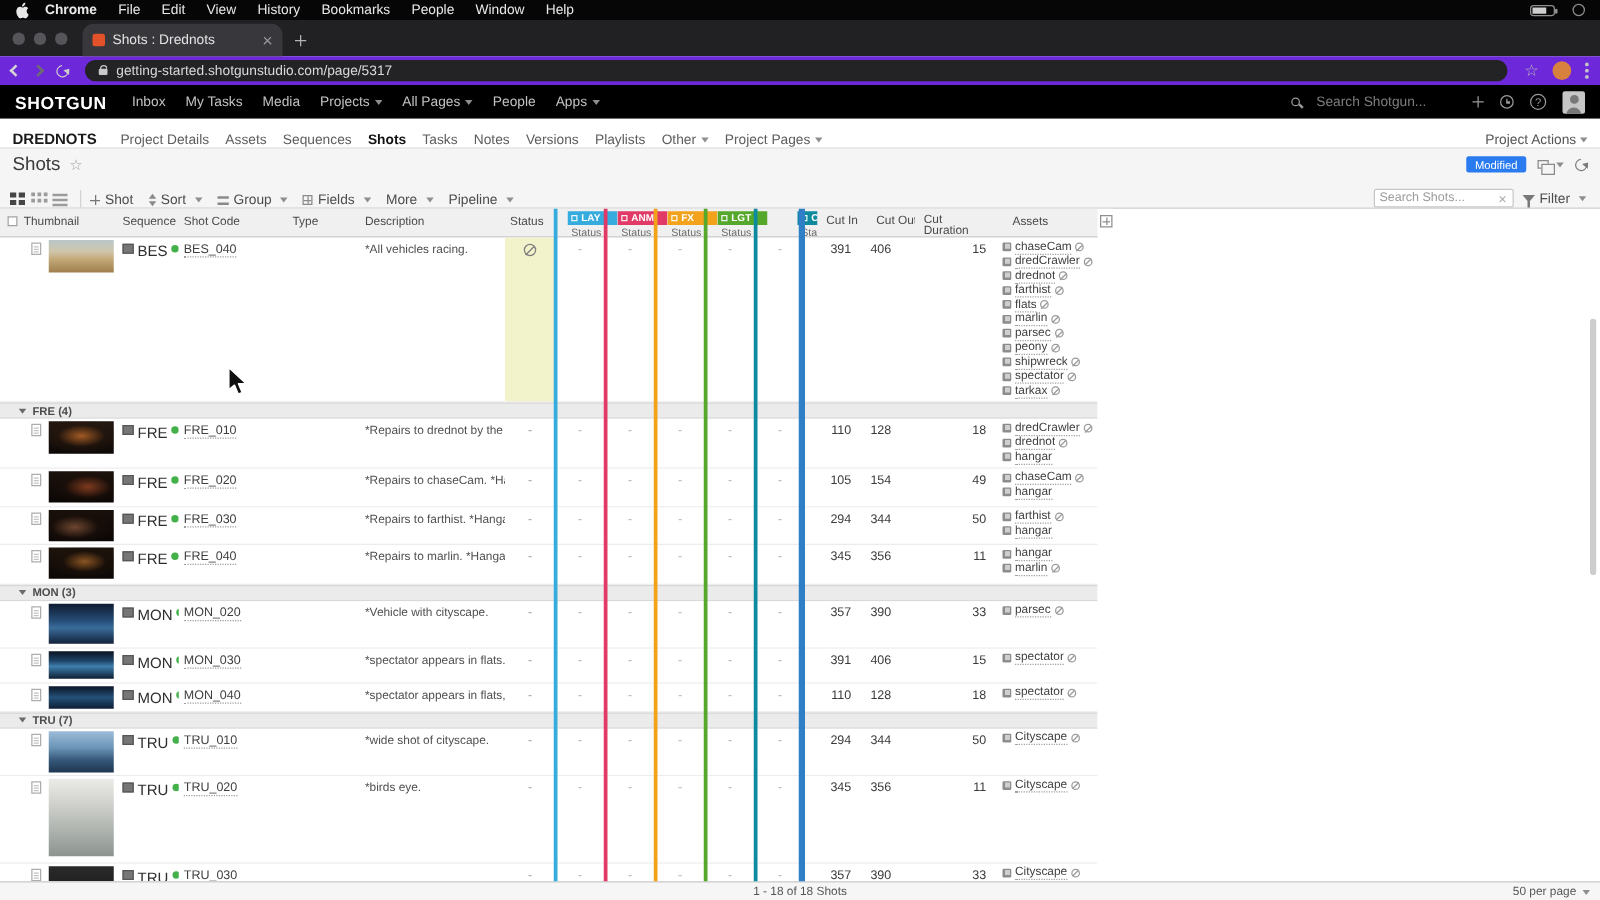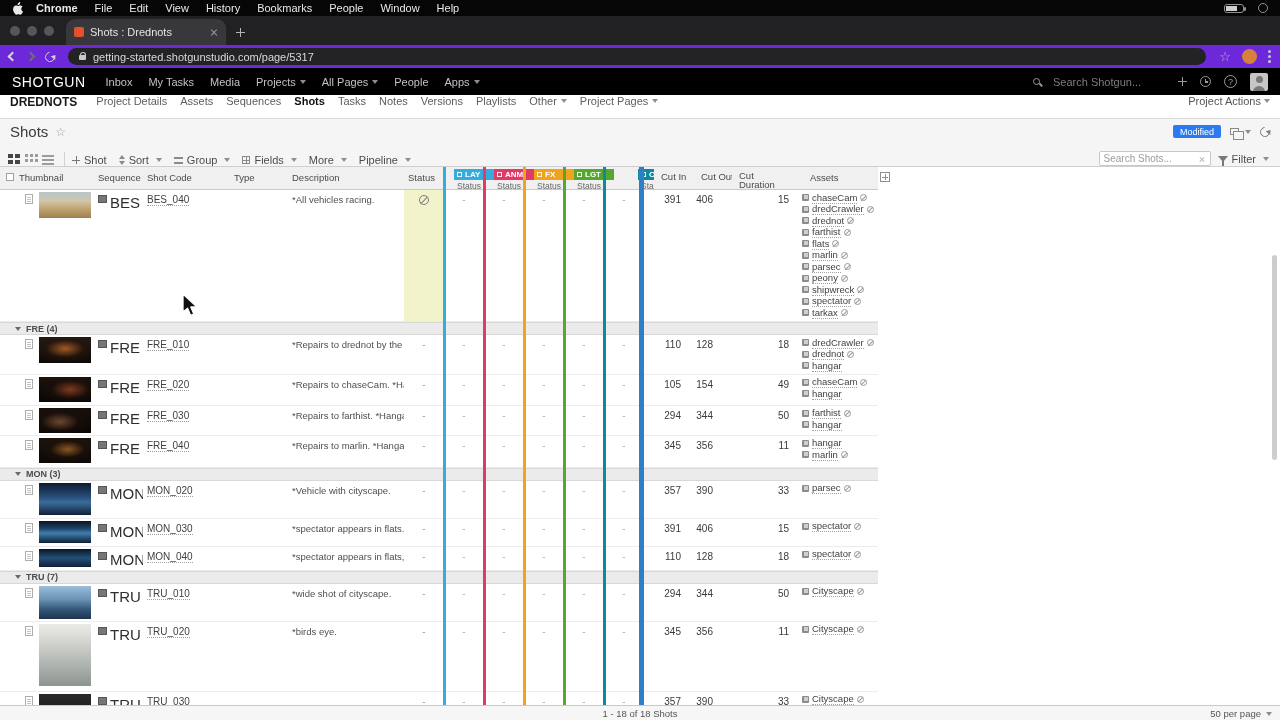--- a/index.html
+++ b/index.html
@@ -55,42 +55,42 @@
     border-bottom:none;border-radius:3px 3px 0 0}
   .url{color:#d9d9d9;font-size:11px;white-space:nowrap;overflow:hidden}
   .star{color:#b9b9b9;font-size:13px;line-height:13px}
   .chrome-avatar{width:15px;height:15px;border-radius:50%;background:#d8813e;display:inline-block}
   .kebab{width:3px;height:13px;position:relative;display:inline-block}
   .kebab::before{content:"";position:absolute;top:0;left:0;width:3px;height:3px;border-radius:50%;
     background:#c6c6c6;box-shadow:0 5px 0 #c6c6c6,0 10px 0 #c6c6c6}
 
   
   .sg-header{height:27px;background:#000;display:flex;align-items:center;padding:0 12px}
-  .sg-logo{color:#fff;font-size:14px;font-weight:normal;letter-spacing:.5px;margin-right:20px}
+  .sg-logo{color:#fff;font-size:14px;font-weight:bold;letter-spacing:.5px;margin-right:20px}
   .sg-nav{display:flex;gap:16px;align-items:center}
   .sg-nav .nav-item{display:flex;align-items:center;color:#c2c2c2;font-size:11px;gap:1px}
   .sg-right{margin-left:auto;display:flex;align-items:center;gap:13px}
   .magnifier{width:7px;height:7px;border:1.5px solid #9a9a9a;border-radius:50%;position:relative;display:inline-block}
   .magnifier::after{content:"";position:absolute;width:4px;height:1.5px;background:#9a9a9a;
     transform:rotate(45deg);right:-3.5px;bottom:-1.5px}
   .sg-search{background:transparent;border:none;outline:none;color:#9a9a9a;font-size:11px;width:112px;
     font-family:"Liberation Sans",sans-serif}
   .sg-search::placeholder{color:#7d7d7d}
   .plusicon.gray::before,.plusicon.gray::after{background:#9a9a9a}
   .clock{width:11px;height:11px;border:1.4px solid #9a9a9a;border-radius:50%;position:relative;display:inline-block}
   .clock::after{content:"";position:absolute;left:3.6px;top:1.5px;width:1.2px;height:3.5px;background:#9a9a9a}
   .clock::before{content:"";position:absolute;left:3.6px;top:4.4px;width:3px;height:1.2px;background:#9a9a9a}
   .helpcirc{width:13px;height:13px;border:1px solid #9a9a9a;border-radius:50%;color:#9a9a9a;font-size:9px;
     display:inline-flex;align-items:center;justify-content:center}
   .sg-avatar{width:18px;height:18px;background:#c6c6c6;border-radius:2px;position:relative;overflow:hidden;display:inline-block}
   .sg-avatar::before{content:"";position:absolute;left:5.5px;top:3px;width:7px;height:7px;border-radius:50%;background:#787878}
   .sg-avatar::after{content:"";position:absolute;left:3px;bottom:-2px;width:12px;height:7px;border-radius:6px 6px 0 0;background:#787878}
 
   
-  .proj-nav{height:24px;background:#fff;border-bottom:1px solid #d9d9d9;display:flex;align-items:flex-start;
+  .proj-nav{height:24px;background:#fff;border-bottom:1px solid #d9d9d9;display:flex;align-items:flex-end;
     padding:0 10px;gap:13px}
   .proj-name{font-size:12px;font-weight:bold;color:#1a1a1a;margin-right:6px}
   .proj-tabs{display:flex;gap:13px;align-items:center}
   .ptab{display:flex;align-items:center;font-size:11px;color:#5d5d5d;gap:1px}
   .ptab.active{color:#111;font-weight:bold}
   .proj-actions{margin-left:auto;display:flex;align-items:center;font-size:11px;color:#555}
 
   
   .page-head{height:25px;background:#f5f5f5;display:flex;align-items:center;padding:0 10px}
   .page-title{font-size:15px;color:#3a3a3a}
@@ -156,21 +156,21 @@
   .row{display:flex;border-bottom:1px solid #ececec;background:#fff;align-items:stretch}
   .cell{flex:none;padding:2px 2px 2px 4px;font-size:10px;color:#333;overflow:hidden}
   .c0{width:36px;display:flex;justify-content:flex-end;padding:4px 3px 0 0}
   .noteicon{width:8px;height:10px;border:1px solid #adadad;background:#fff;position:relative;flex:none}
   .noteicon::after{content:"";position:absolute;left:1px;top:2px;right:1px;height:1px;background:#c4c4c4;
     box-shadow:0 2px 0 #c4c4c4,0 4px 0 #c4c4c4}
   .c-thumb{width:58px;padding:2px 3px}
   .thumb{width:52px;height:26px}
   .c-seq{width:49px;display:flex;gap:3px;padding-top:4px;align-items:flex-start}
   .seqicon{width:9px;height:8px;background:#767676;border:1px solid #565656;flex:none;margin-top:1px}
-  .seq-label{font-size:15px;color:#2e2e2e}
+  .seq-label{font-size:12px;color:#2e2e2e}
   .dot{width:6px;height:6px;border-radius:50%;margin-top:2px;flex:none}
   .c-code{width:87px;padding-top:4px}
   .link{color:#3f3f3f;border-bottom:1px dotted #9f9f9f;font-size:10px}
   .c-type{width:58px}
   .c-desc{width:116px;font-size:9.5px;color:#4f4f4f;padding-top:4px;white-space:nowrap}
   .c-status{width:40px;text-align:center;color:#a0a0a0;padding:4px 0 0}
   .c-status.hl{background: #f2f2cb}
   .somit{width:10px;height:10px;border:1px solid #7d7d7d;border-radius:50%;margin:1px auto 0;position:relative;display:block}
   .somit::after{content:"";position:absolute;left:-1px;top:4px;width:10px;height:1px;background:#7d7d7d;transform:rotate(-45deg)}
   .c-step{width:40px;text-align:center;color:#b3b3b3;padding:4px 0 0}

